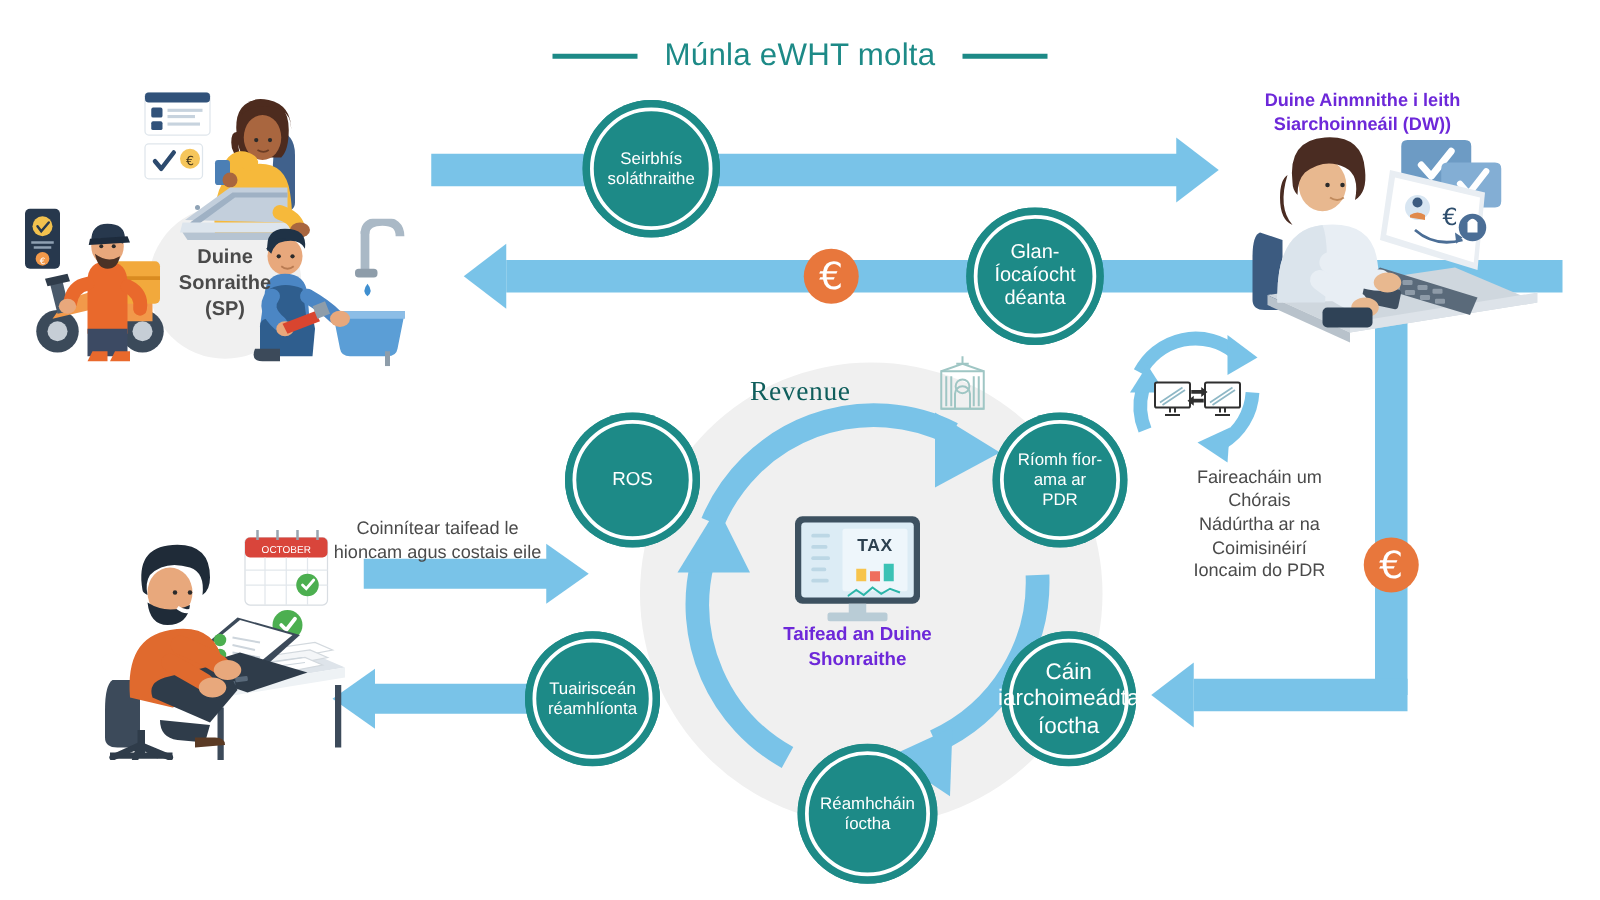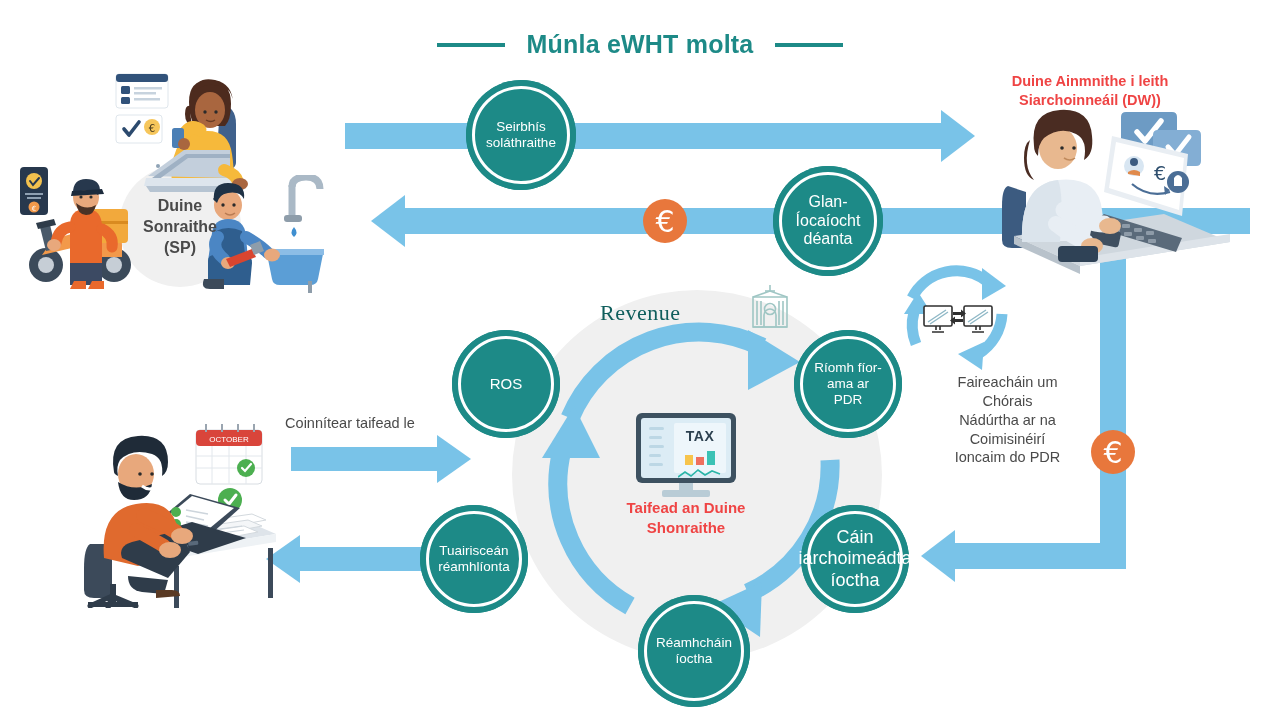--- a/index.html
+++ b/index.html
@@ -11,21 +11,21 @@
   }
   #stage { position: relative; width: 1280px; height: 720px; }
 
   
   .title-wrap {
     position: absolute; left: 0; top: 30px; width: 1280px;
     display: flex; align-items: center; justify-content: center; gap: 22px;
   }
   .title-rule { width: 68px; height: 4px; background: #1d8a87; }
   .title-text {
-    color: #1d8a87; font-size: 25px; font-weight: bold; letter-spacing: .2px;
+    color: #1d8a87; font-size: 25px; font-weight: normal; letter-spacing: .2px;
     white-space: nowrap;
   }
 
   
   .abs { position: absolute; }
 
   
   .bar { position: absolute; background: #79c3e8; }
   .arrowhead { position: absolute; width: 0; height: 0; }
   .ah-right { border-top: 26px solid transparent; border-bottom: 26px solid transparent; border-left: 34px solid #79c3e8; }
@@ -51,21 +51,21 @@
     color: #fff; display: flex; align-items: center; justify-content: center;
     font-size: 30px; font-weight: 400; font-family: "DejaVu Sans", sans-serif;
   }
 
   
   .textblock {
     position: absolute; color: #4a4a4a; text-align: center;
     font-size: 14.5px; line-height: 1.3;
   }
   .label-bold {
-    position: absolute; color: #ef4444; text-align: center;
+    position: absolute; color: #6d28d9; text-align: center;
     font-size: 15px; font-weight: bold; line-height: 1.32;
   }
   .label-grey {
     position: absolute; color: #4a4a4a; text-align: center;
     font-size: 16px; font-weight: bold; line-height: 1.3;
   }
 
   
   .blob {
     position: absolute; background: #f0f0f0; border-radius: 50%;
@@ -257,20 +257,21 @@
   <div class="textblock" style="left:900px; top:373px; width:215px;">
     <div>Faireacháin um</div>
     <div>Chórais</div>
     <div>Nádúrtha ar na</div>
     <div>Coimisinéirí</div>
     <div>Ioncaim do PDR</div>
   </div>
 
   <div class="textblock" style="left:250px; top:414px; width:200px;">
     <div>Coinnítear taifead le</div>
+    <div>hioncam agus costais eile</div>
   </div>
 
   <div class="blob" style="left:119px; top:165px; width:122px; height:122px;"></div>
 
   <svg class="ill" style="left:100px; top:66px;" width="170" height="135" viewBox="0 0 170 135">
 
     <g>
       <rect x="16" y="8" width="52" height="34" rx="3" fill="#ffffff" stroke="#dfe6ec"></rect>
       <rect x="16" y="8" width="52" height="8" rx="3" fill="#31527a"></rect>
       <rect x="21" y="20" width="9" height="8" rx="1.5" fill="#31527a"></rect>

